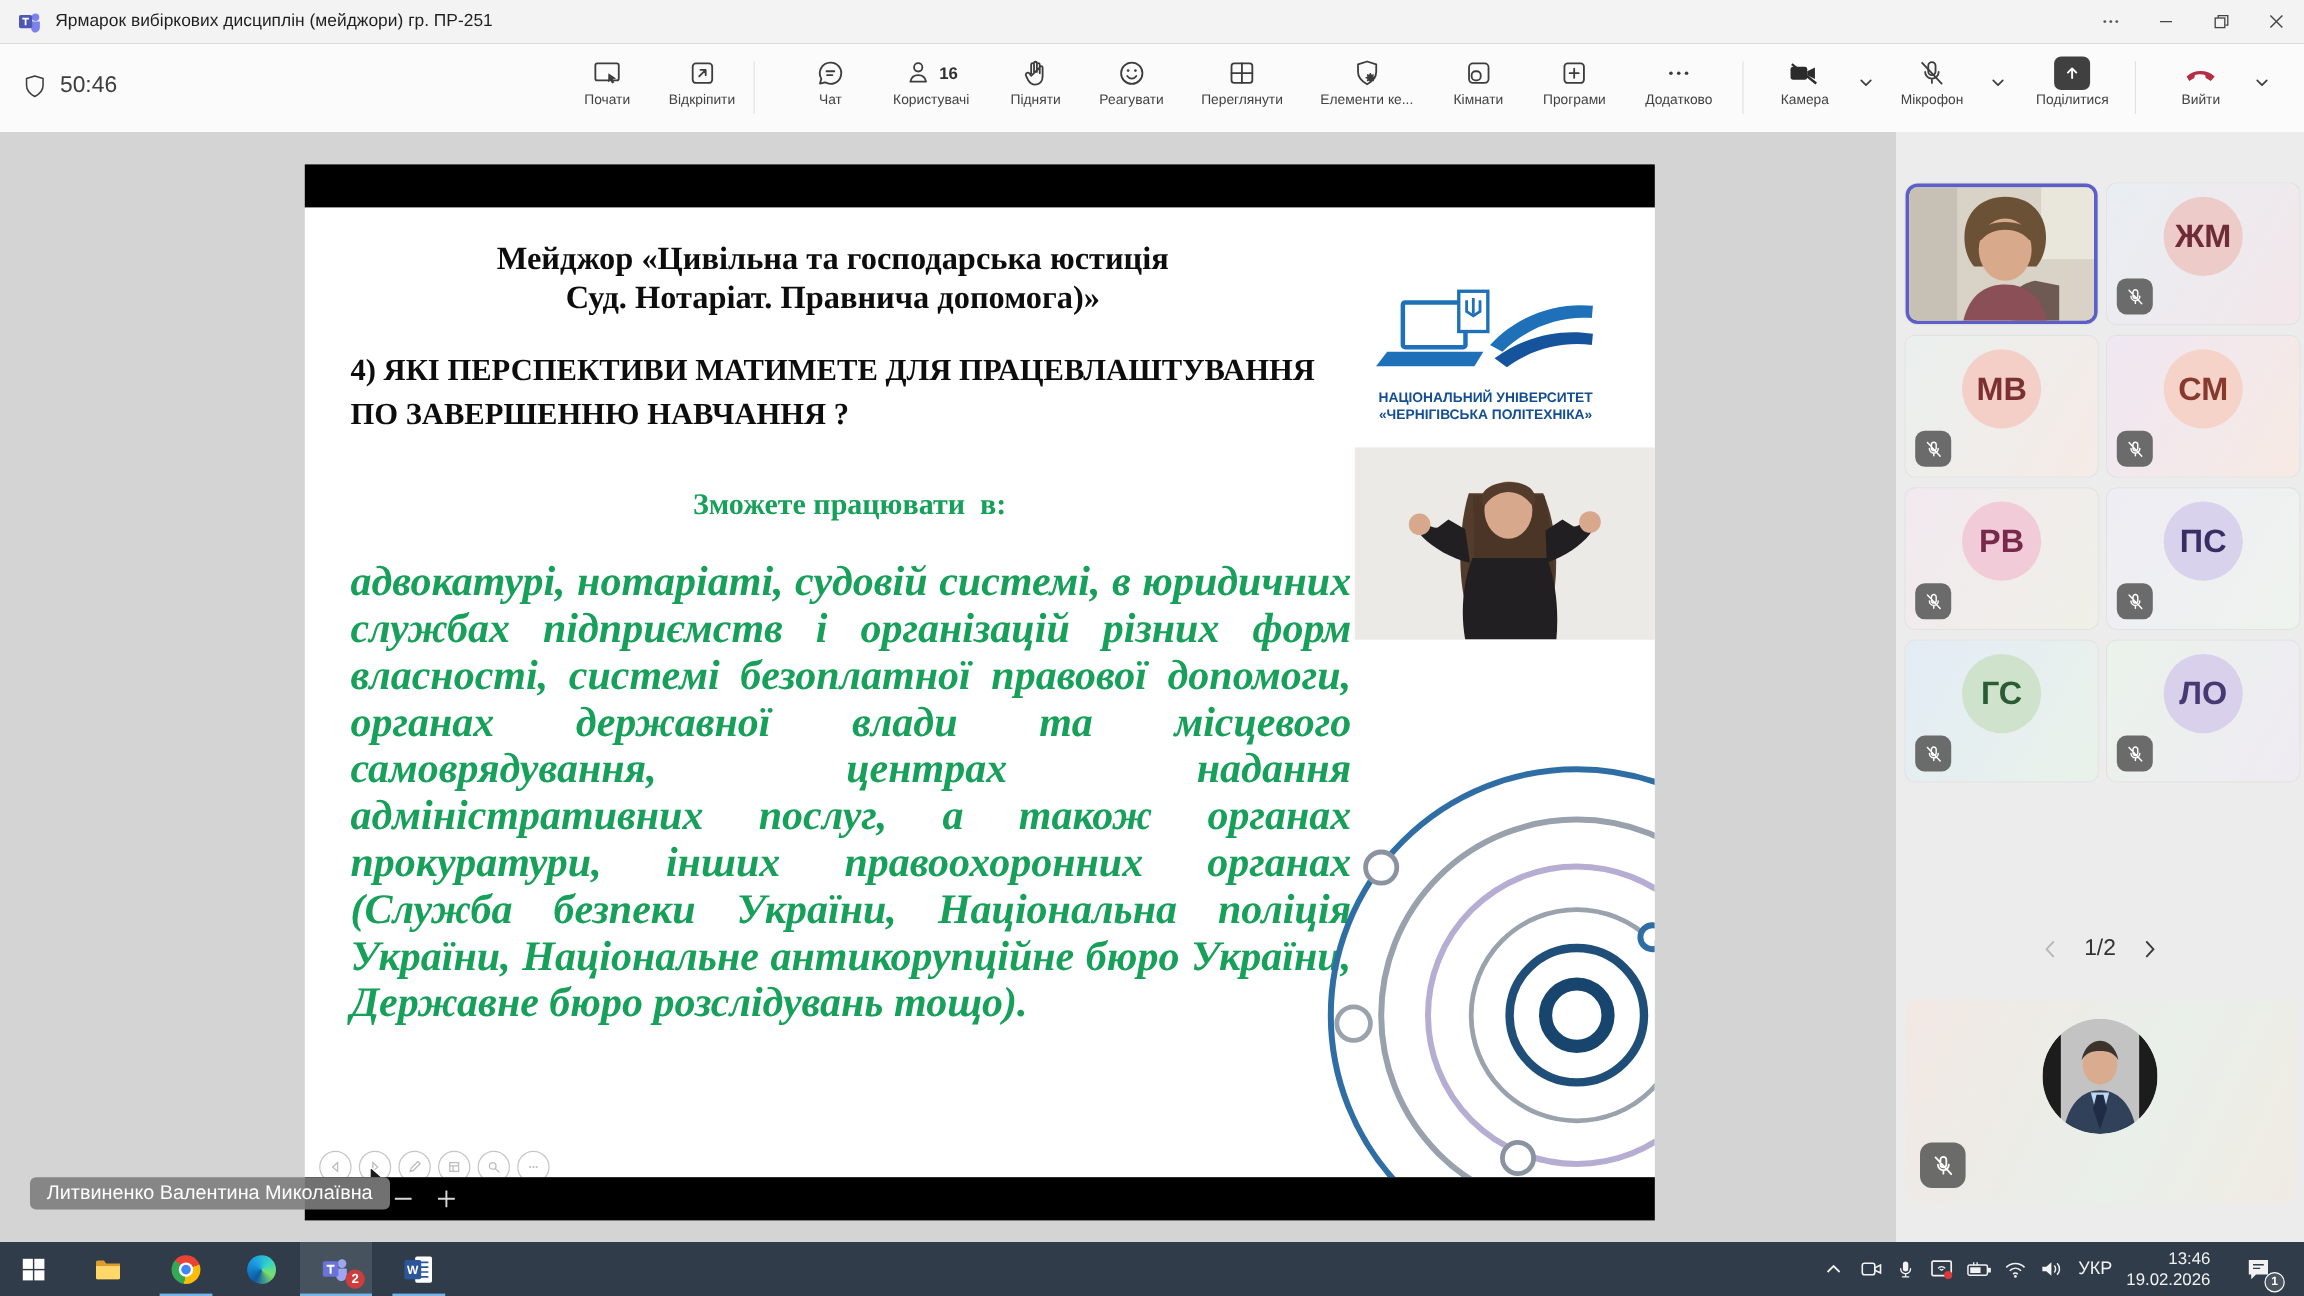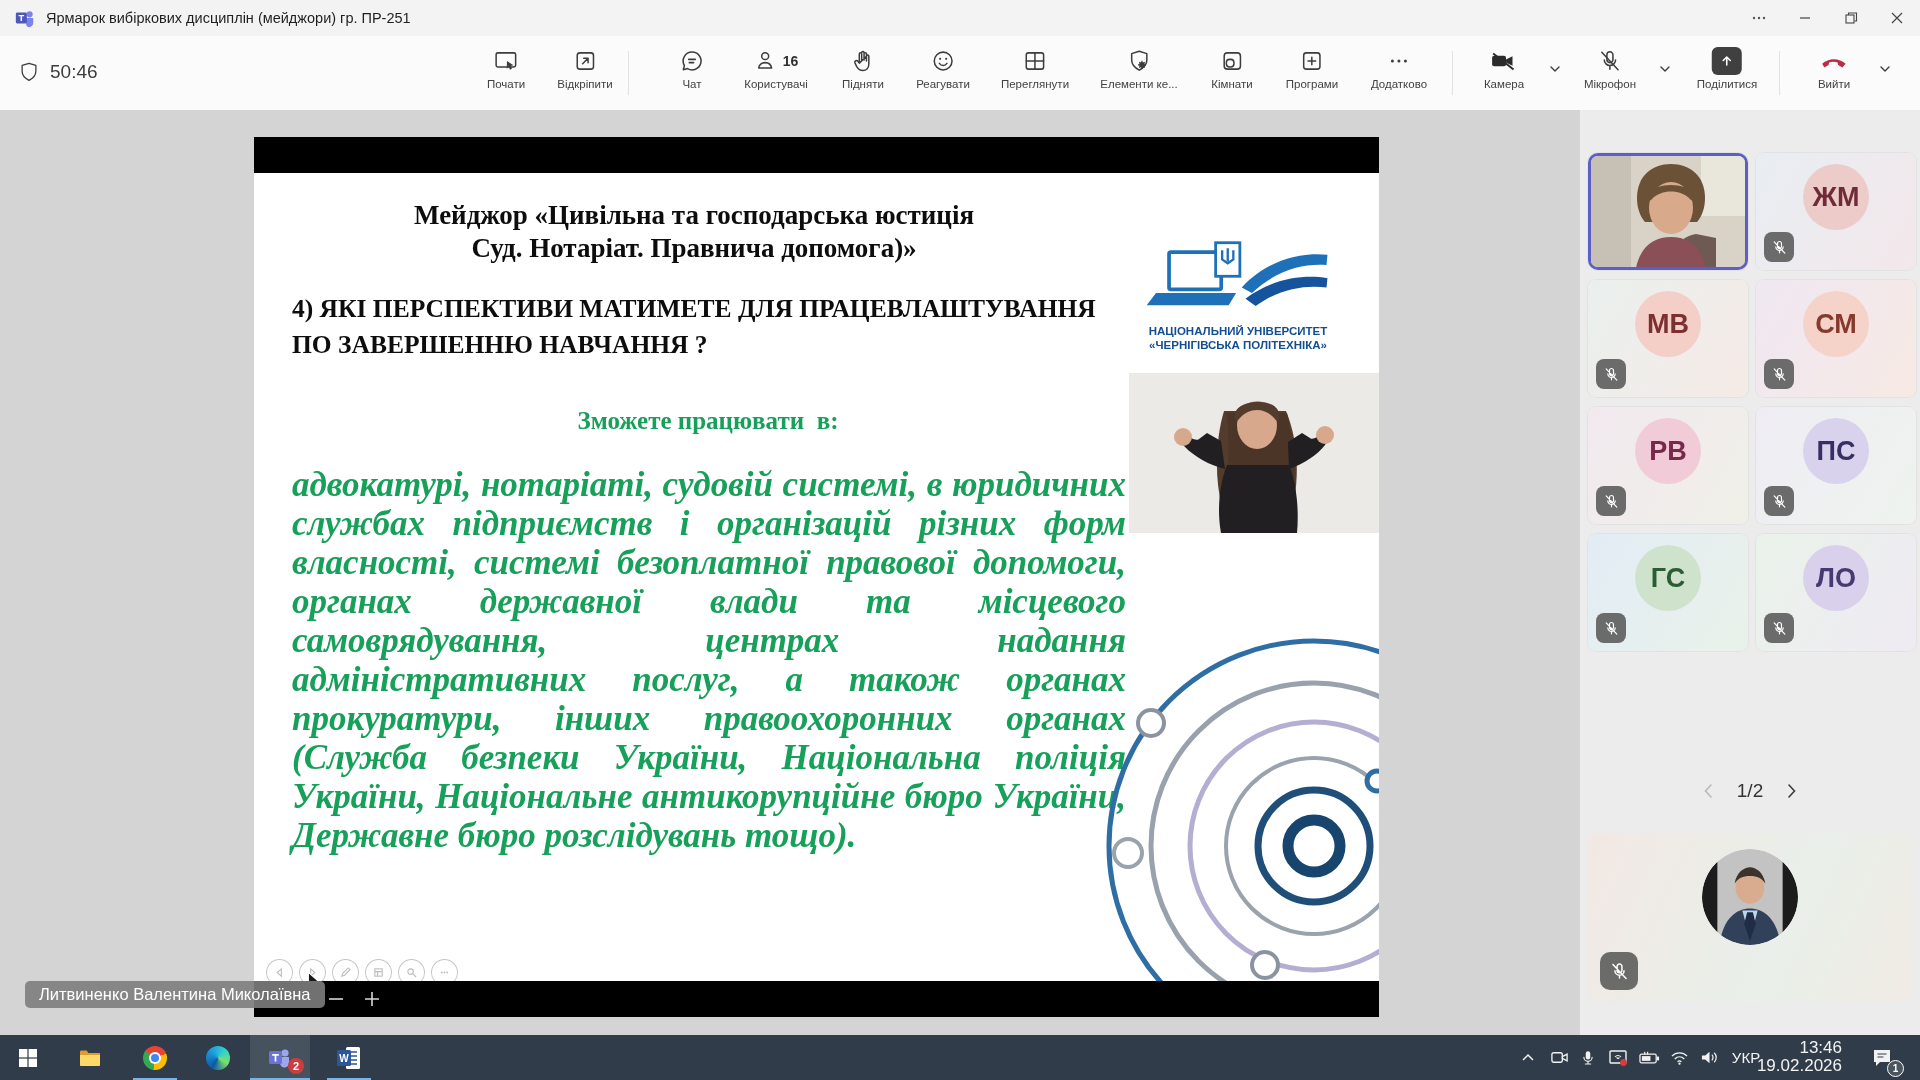--- a/index.html
+++ b/index.html
@@ -66,21 +66,21 @@
   .vtile{border:3px solid #5b5fc7;border-radius:10px;box-sizing:border-box;overflow:hidden;position:relative;}
   .pagi{position:absolute;left:1580px;top:670px;width:340px;display:flex;align-items:center;
         justify-content:center;gap:20px;font-size:19px;color:#333;}
   .selftile{position:absolute;left:1588px;top:723px;width:324px;height:169px;border-radius:10px;
             background:linear-gradient(115deg,#f2e8e4,#e9efe9 60%,#f0ebe4);position:absolute;overflow:hidden;}
   
   .taskbar{position:absolute;left:0;top:1035px;width:1920px;height:45px;background:#303c49;}
   .tcell{position:absolute;top:0;height:45px;display:flex;align-items:center;justify-content:center;}
   .underline{position:absolute;bottom:0;height:2.5px;background:#76b5e8;}
   .tray-text{color:#f2f2f2;font-size:15px;}
-  .clock{position:absolute;right:78px;top:4px;text-align:right;color:#f2f2f2;font-size:17px;line-height:18px;}
+  .clock{position:absolute;right:78px;top:4px;text-align:right;color:#f2f2f2;font-size:14px;line-height:18px;}
   .badge{position:absolute;border-radius:50%;background:#cc3e3e;color:#fff;font-weight:bold;
          display:flex;align-items:center;justify-content:center;}
 </style>
 </head>
 <body>
 
 <div id="root">
 
   <div class="titlebar">
     <svg class="app-ic" viewBox="0 0 24 24">

